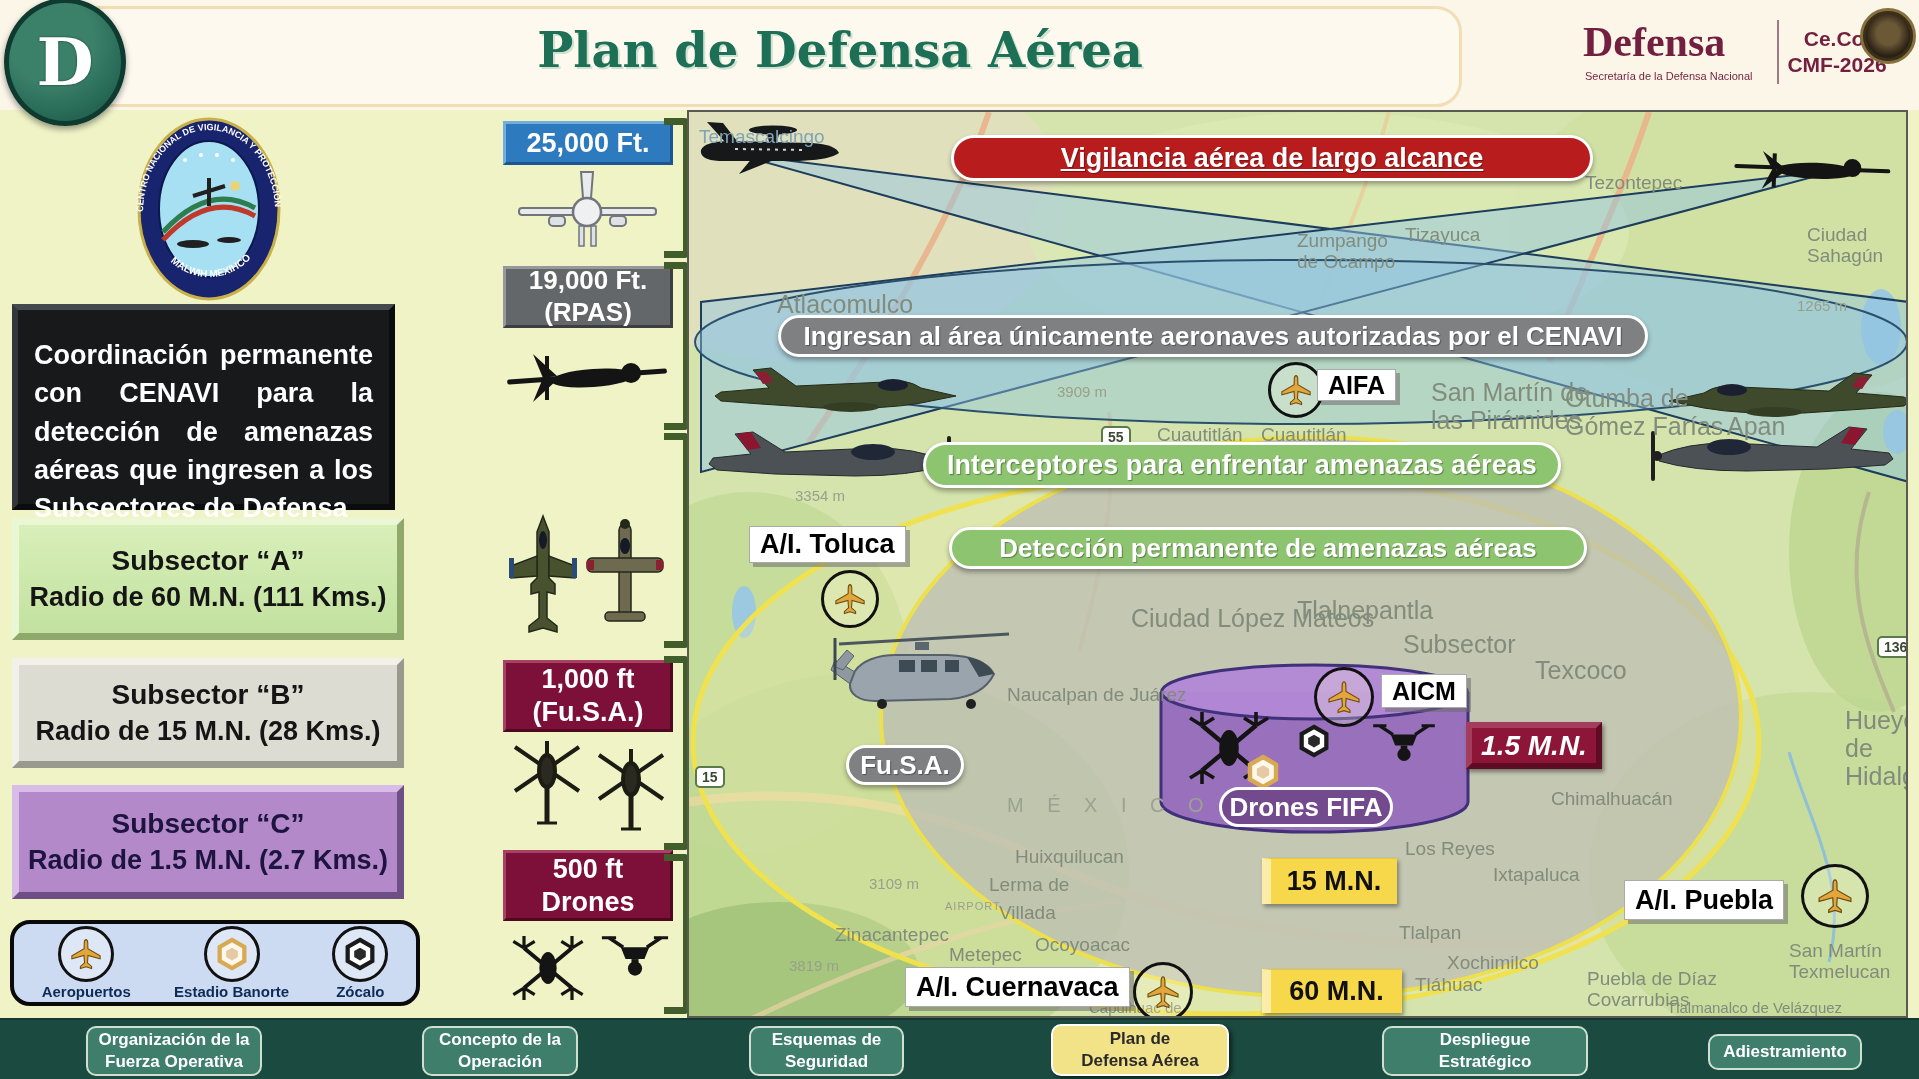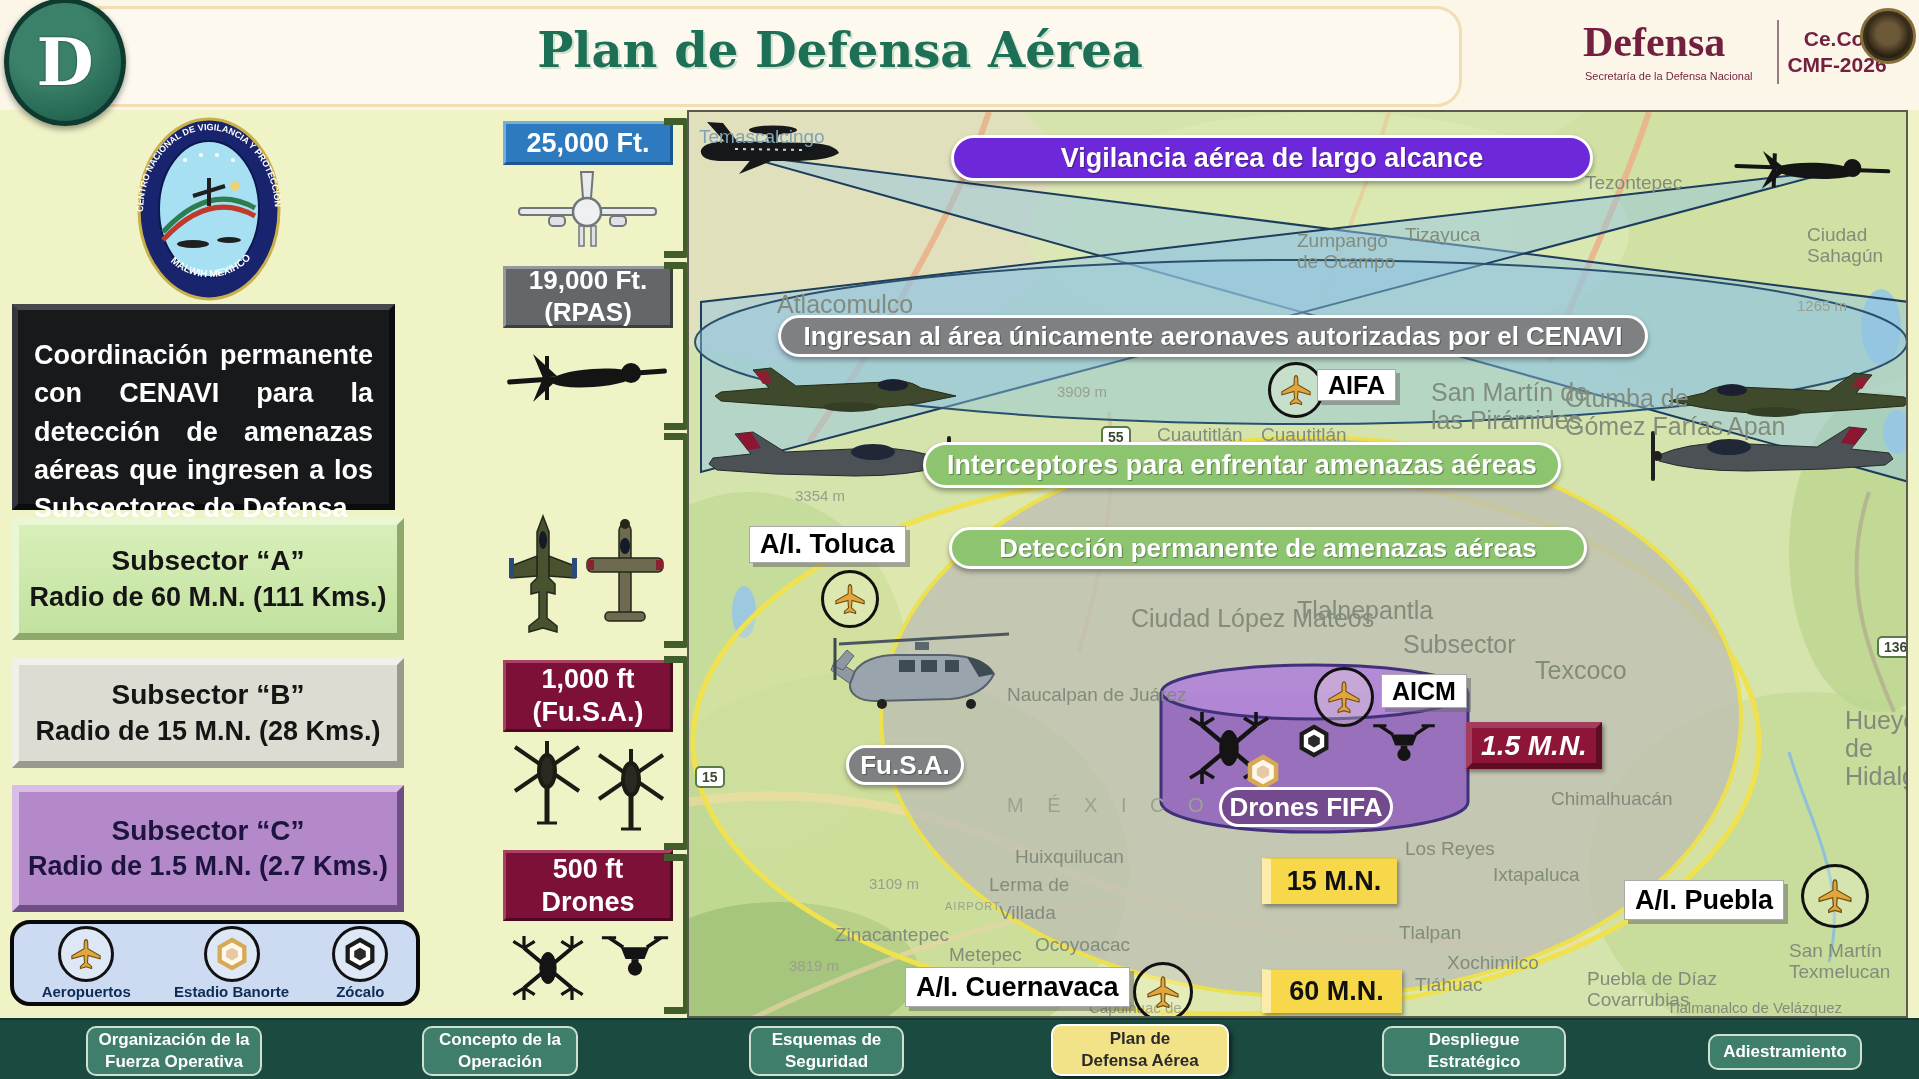--- a/index.html
+++ b/index.html
@@ -33,21 +33,21 @@
   .coord-box{position:absolute;left:12px;top:304px;width:383px;height:206px;box-sizing:border-box;
              background:#17191b;border:6px solid;border-color:#45484c #0a0c0e #0a0c0e #33363a;
              color:#fff;font-weight:bold;font-size:27px;line-height:1.42;text-align:justify;
              padding:26px 16px;}
   .sub-box{position:absolute;left:12px;width:392px;box-sizing:border-box;border:7px solid;
            display:flex;flex-direction:column;align-items:center;justify-content:center;
            font-weight:bold;text-align:center;line-height:1.3;}
   .sub-a{top:518px;height:122px;background:linear-gradient(#d8efb9,#c2e19f);
          border-color:#eaf7d4 #8ea96b #8ea96b #eaf7d4;color:#151515;}
   .sub-b{top:658px;height:110px;background:#dcdcd2;border-color:#f1f1ea #99998d #99998d #f1f1ea;color:#151515;}
-  .sub-c{top:785px;height:127px;background:#b489c9;border-color:#d9bde9 #6d4f86 #6d4f86 #d9bde9;color:#1d1440;}
+  .sub-c{top:785px;height:114px;background:#b489c9;border-color:#d9bde9 #6d4f86 #6d4f86 #d9bde9;color:#1d1440;}
   .sub-title{font-size:28px;}
   .sub-radius{font-size:27px;}
   .legend{position:absolute;left:10px;top:920px;width:410px;height:86px;box-sizing:border-box;
           background:#ccdaf2;border:4px solid #0a0a0a;border-radius:20px;
           display:flex;justify-content:space-around;align-items:center;padding:2px 6px;}
   .leg-item{display:flex;flex-direction:column;align-items:center;gap:1px;}
   .leg-circ{width:50px;height:50px;border:3px solid #111;border-radius:50%;
             background:rgba(255,255,255,.35);display:flex;align-items:center;justify-content:center;}
   .leg-label{font-weight:bold;font-size:15px;color:#0d2c55;}
   
@@ -64,21 +64,21 @@
   .bracket{position:absolute;left:664px;width:26px;box-sizing:border-box;
            border-top:7px solid #415d2b;border-bottom:7px solid #415d2b;border-right:7px solid #415d2b;
            border-radius:0 6px 6px 0;}
   
   .map{position:absolute;left:687px;top:110px;width:1221px;height:908px;box-sizing:border-box;
        border:2px solid #5a5a52;background:#d4e4ac;overflow:hidden;}
   .map svg.base{position:absolute;left:0;top:0;}
   .pill{position:absolute;box-sizing:border-box;border:3px solid #fff;color:#fff;font-weight:bold;
         display:flex;align-items:center;justify-content:center;border-radius:26px;
         box-shadow:0 3px 5px rgba(0,0,0,.35);text-shadow:1px 1px 1px rgba(0,0,0,.35);}
-  .pill-blue{background:#6d28d9;}
+  .pill-blue{background:#b91c1c;text-decoration:underline;}
   .pill-gray{background:#7f8082;}
   .pill-green{background:#8dc46f;}
   .wlabel{position:absolute;background:#fff;border:1px solid #aaa;color:#000;font-weight:bold;
           padding:0 10px;display:flex;align-items:center;justify-content:center;
           box-shadow:4px 4px 0 rgba(110,110,110,.55);}
   .ybox{position:absolute;background:#f7d84a;border-left:9px solid #fbeda8;border-top:1px solid #e5c83b;
         color:#111;font-weight:bold;font-size:27px;display:flex;align-items:center;justify-content:center;
         box-shadow:2px 3px 4px rgba(0,0,0,.35);box-sizing:border-box;}
   .mbox{position:absolute;background:#8c1538;border:6px solid;border-color:#a43c5e #5e0c24 #5e0c24 #a43c5e;
         color:#fff;font-weight:bold;font-style:italic;font-size:28px;display:flex;align-items:center;
@@ -561,21 +561,21 @@
       <span>Operación</span>
     </div>
     <div class="tab" style="left:749px;top:6px;width:155px;height:50px">
       <span>Esquemas de</span>
       <span>Seguridad</span>
     </div>
     <div class="tab active" style="left:1051px;top:4px;width:178px;height:52px">
       <span>Plan de</span>
       <span>Defensa Aérea</span>
     </div>
-    <div class="tab" style="left:1382px;top:6px;width:184px;height:50px">
+    <div class="tab" style="left:1382px;top:6px;width:206px;height:50px">
       <span>Despliegue</span>
       <span>Estratégico</span>
     </div>
     <div class="tab" style="left:1708px;top:14px;width:154px;height:36px">
       <span>Adiestramiento</span>
 
     </div>
   </div>
 
 </div>

